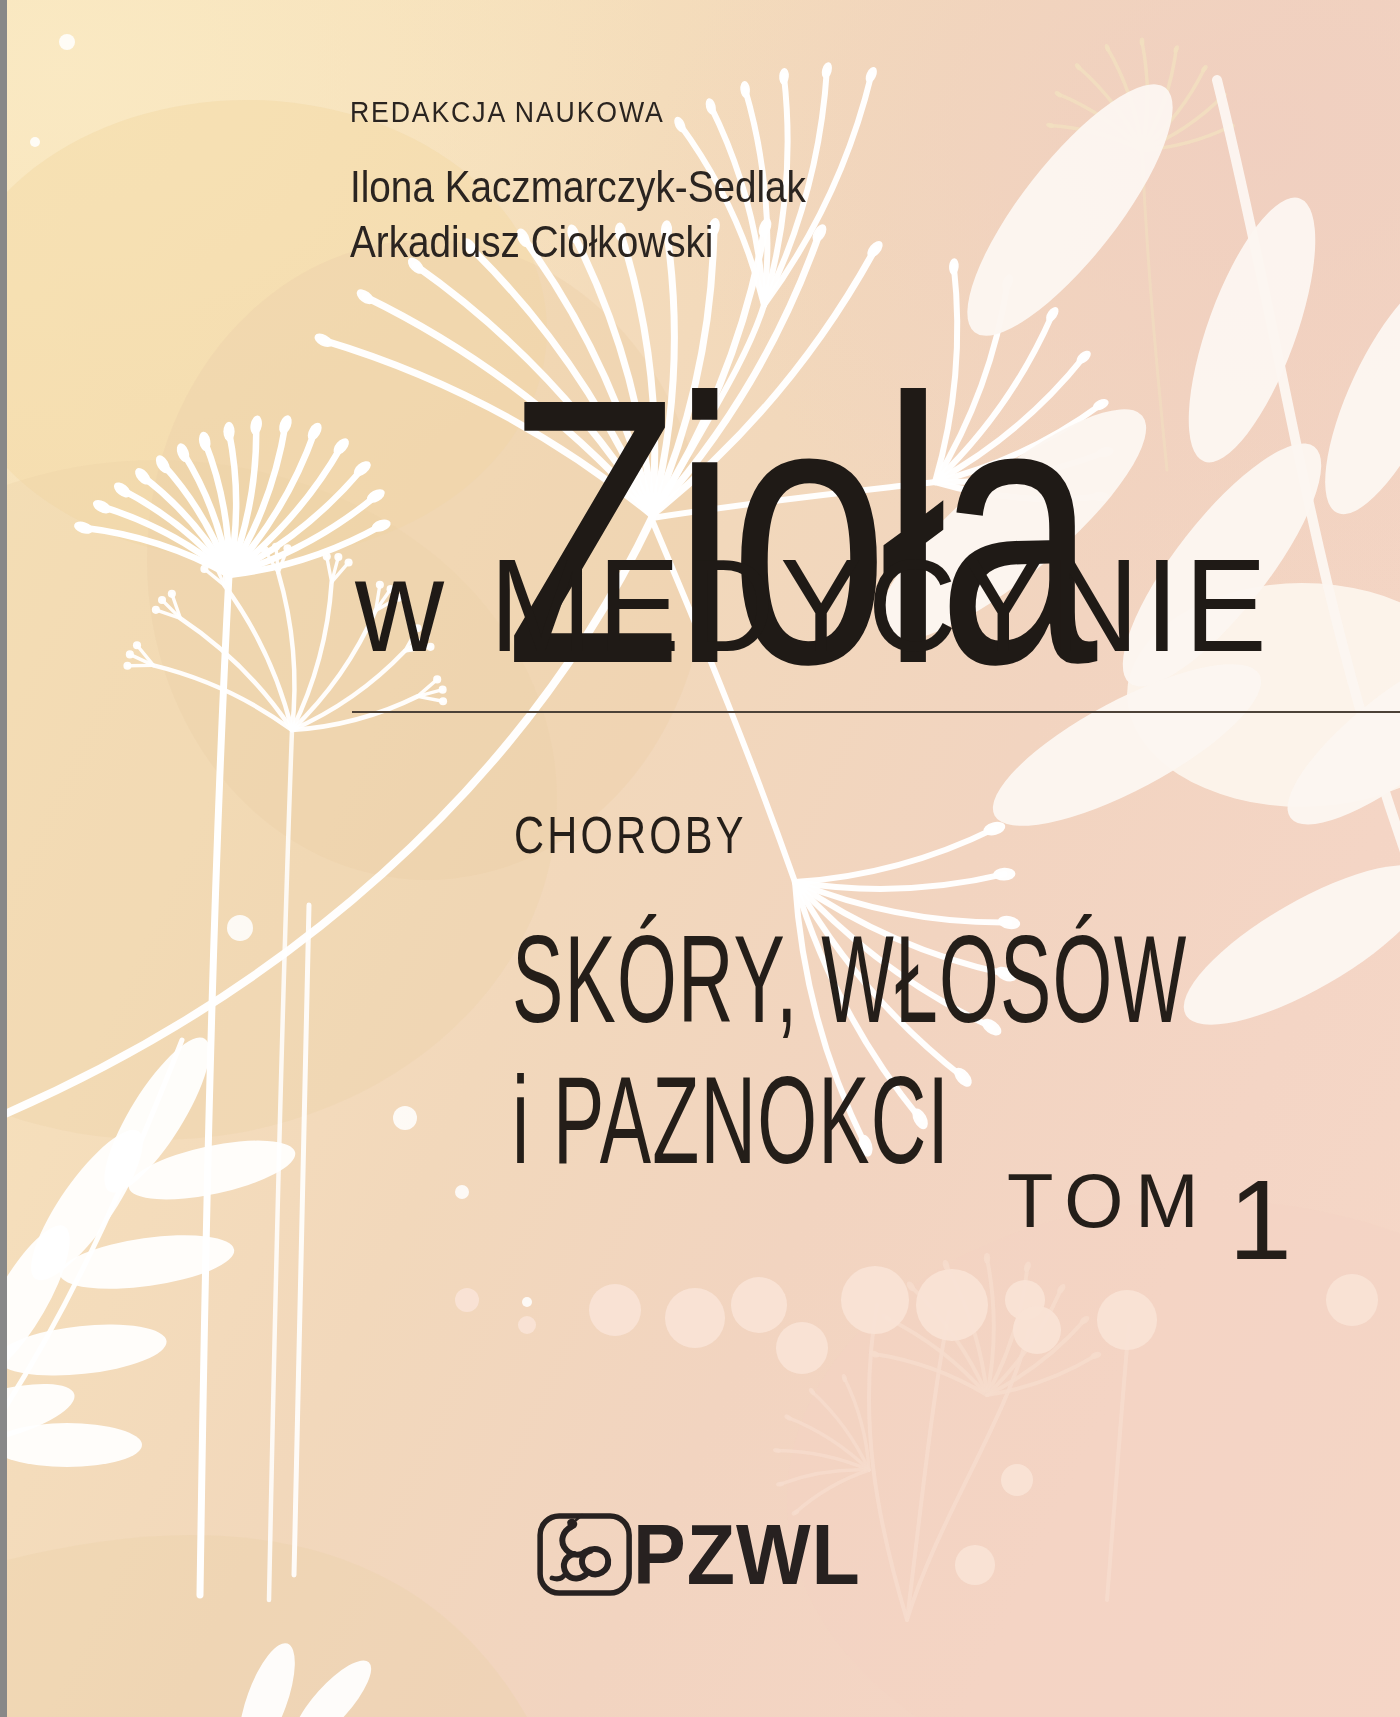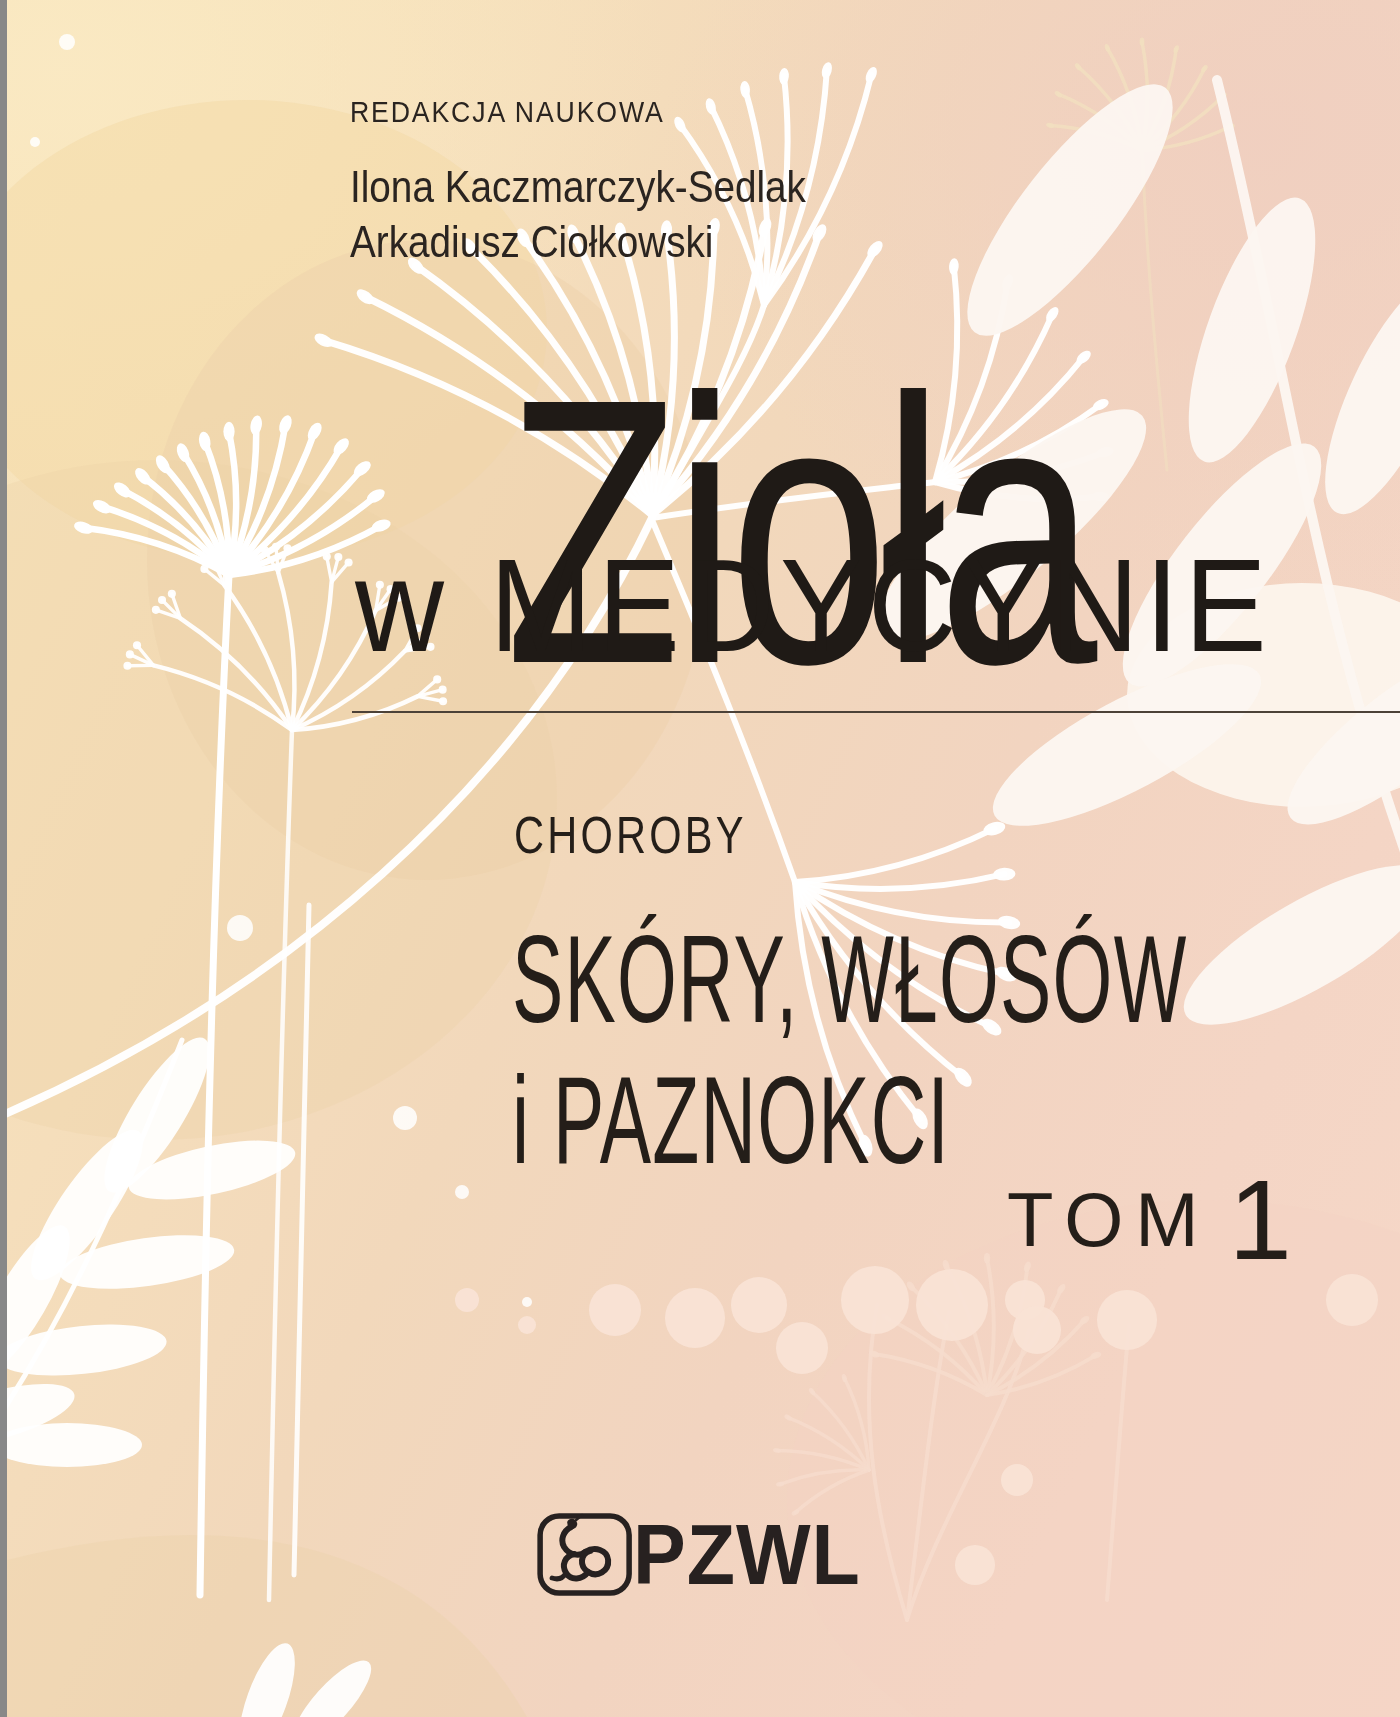--- a/index.html
+++ b/index.html
@@ -35,21 +35,21 @@
   }
   .rule{
     position:absolute;left:345px;top:711px;width:1055px;height:2px;
     background:#4c4238;
   }
   .sub1{left:507px;top:809px;font-size:52px;letter-spacing:4px;transform:scaleX(.80);transform-origin:left top;}
   .sub2{left:505px;top:917px;font-size:124px;letter-spacing:2px;transform:scaleX(.62);transform-origin:left top;}
   .sub3{left:505px;top:1058px;font-size:124px;letter-spacing:2px;transform:scaleX(.62);transform-origin:left top;}
   .volume{
     position:absolute;right:115px;top:1163px;
-    display:flex;align-items:center;gap:18px;color:#241e19;
+    display:flex;align-items:flex-start;gap:18px;color:#241e19;
   }
   .volume-label{font-size:76px;letter-spacing:12px;line-height:1;}
   .volume-number{font-size:114px;line-height:1;}
   .publisher{
     position:absolute;left:50%;top:1512px;transform:translateX(-50%);
     display:flex;align-items:center;
   }
   .publisher-name{
     font-size:85px;font-weight:700;letter-spacing:1px;color:#272120;
     transform:scaleX(.93);transform-origin:left center;line-height:1;

